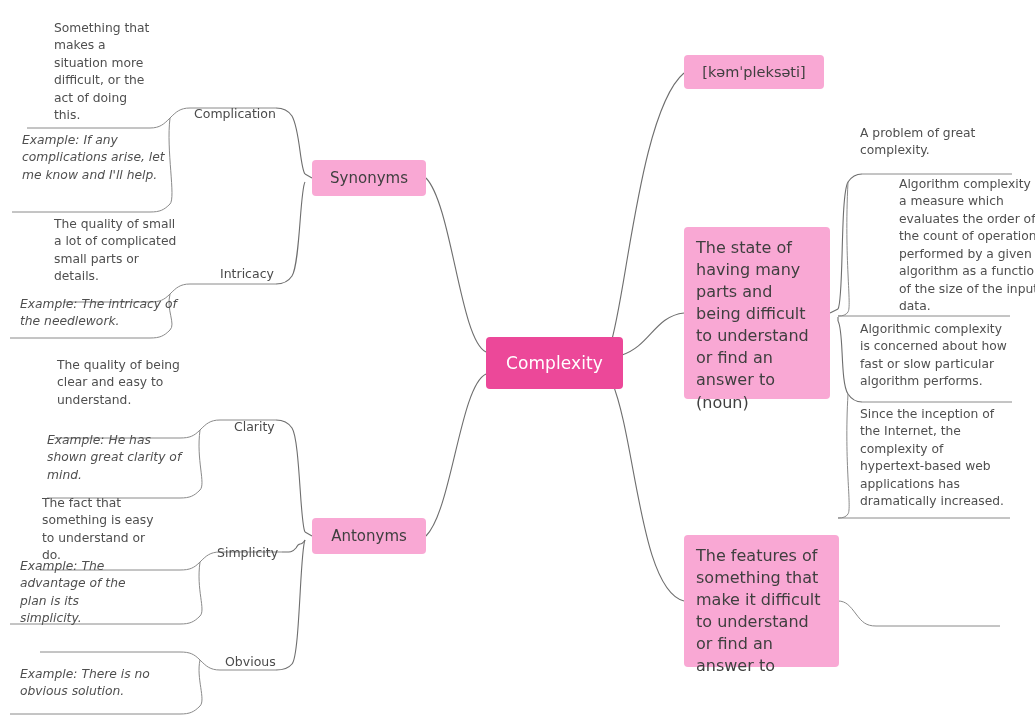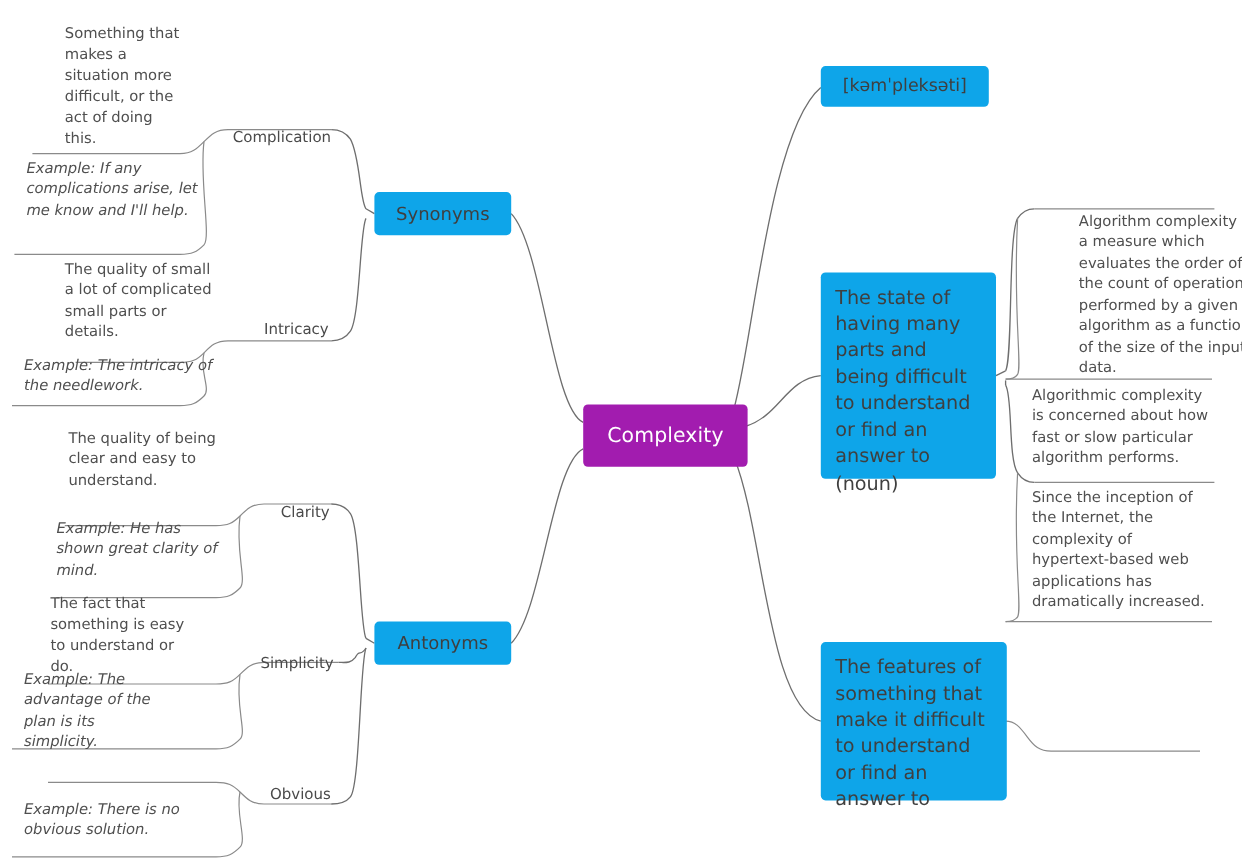--- a/index.html
+++ b/index.html
@@ -38,33 +38,33 @@
     stroke-width: 1;
   }
 
   .node {
     position: absolute;
     box-sizing: border-box;
   }
 
   
   .root {
-    background: #a21caf;
+    background: #ec4899;
     color: #ffffff;
     border-radius: 4px;
     font-size: 17px;
     display: flex;
     align-items: center;
     justify-content: center;
     letter-spacing: 0.1px;
   }
 
   
   .chip {
-    background: #0ea5e9;
+    background: #f9a8d4;
     border-radius: 4px;
     color: #3f3f3f;
     display: flex;
     align-items: center;
     justify-content: center;
     font-size: 15px;
   }
   .chip.block {
     display: block;
     font-size: 16px;
@@ -216,20 +216,23 @@
   <div class="leaf" style="left:42px; top:495px; width:126px;">
     <span class="txt">The fact that something is easy to understand or do.</span>
   </div>
   <div class="leaf ital" style="left:20px; top:558px; width:124px;">
     <span class="txt">Example: The advantage of the plan is its simplicity.</span>
   </div>
   <div class="leaf ital" style="left:20px; top:666px; width:146px;">
     <span class="txt">Example: There is no obvious solution.</span>
   </div>
 
+  <div class="leaf" style="left:860px; top:125px; width:150px;">
+    <span class="txt">A problem of great complexity.</span>
+  </div>
   <div class="leaf" style="left:860px; top:176px; width:150px;margin-left:39px;">
     <span class="txt">Algorithm complexity is a measure which evaluates the order of the count of operations, performed by a given or algorithm as a function of the size of the input data.</span>
   </div>
   <div class="leaf" style="left:860px; top:321px; width:150px;">
     <span class="txt">Algorithmic complexity is concerned about how fast or slow particular algorithm performs.</span>
   </div>
   <div class="leaf" style="left:860px; top:406px; width:150px;">
     <span class="txt">Since the inception of the Internet, the complexity of hypertext-based web applications has dramatically increased.</span>
   </div>
 

